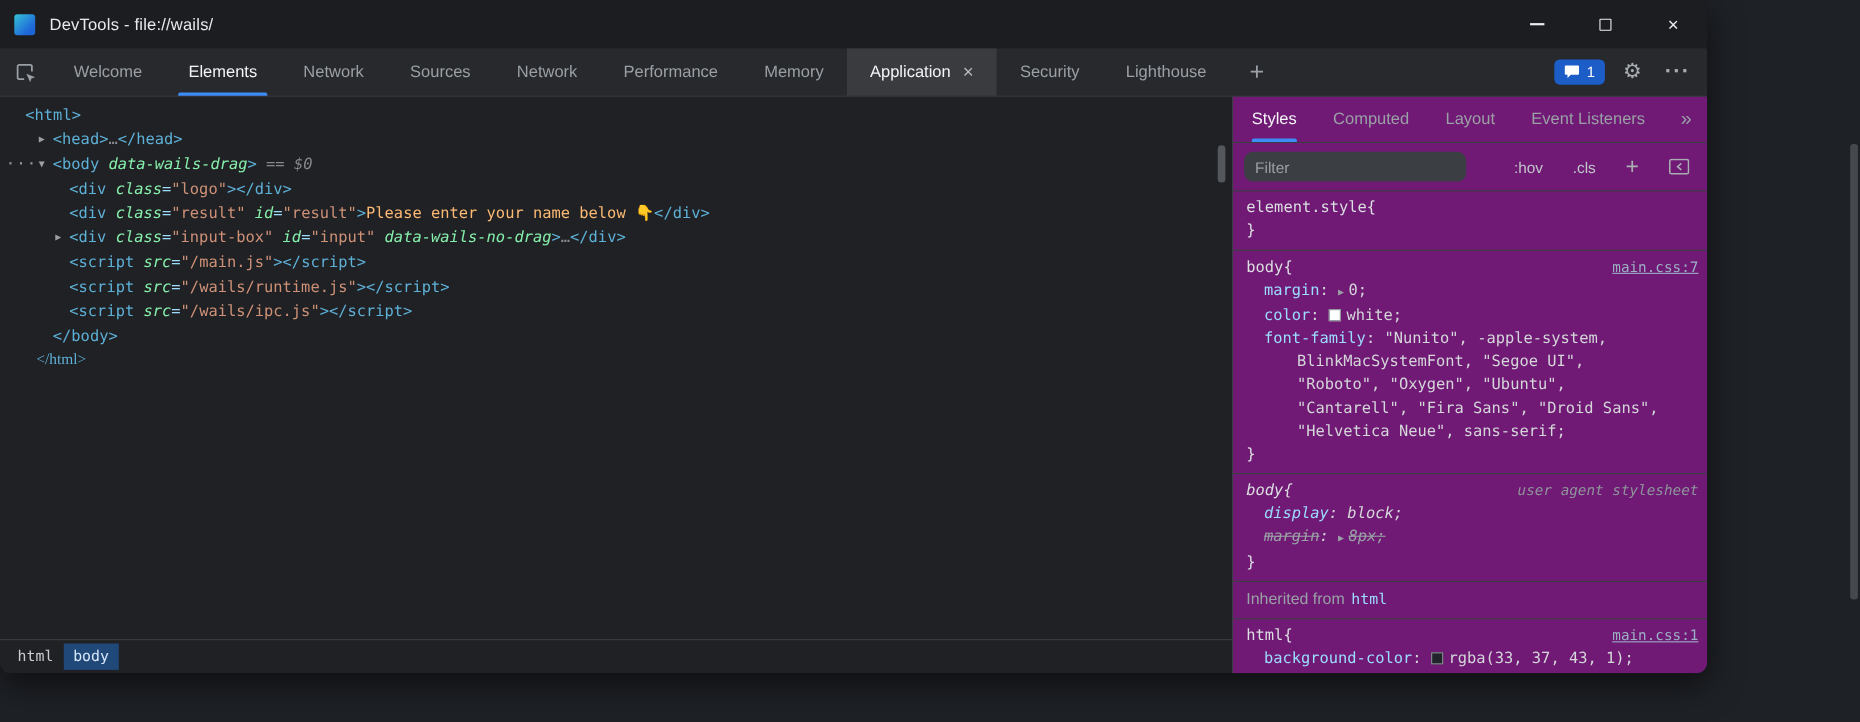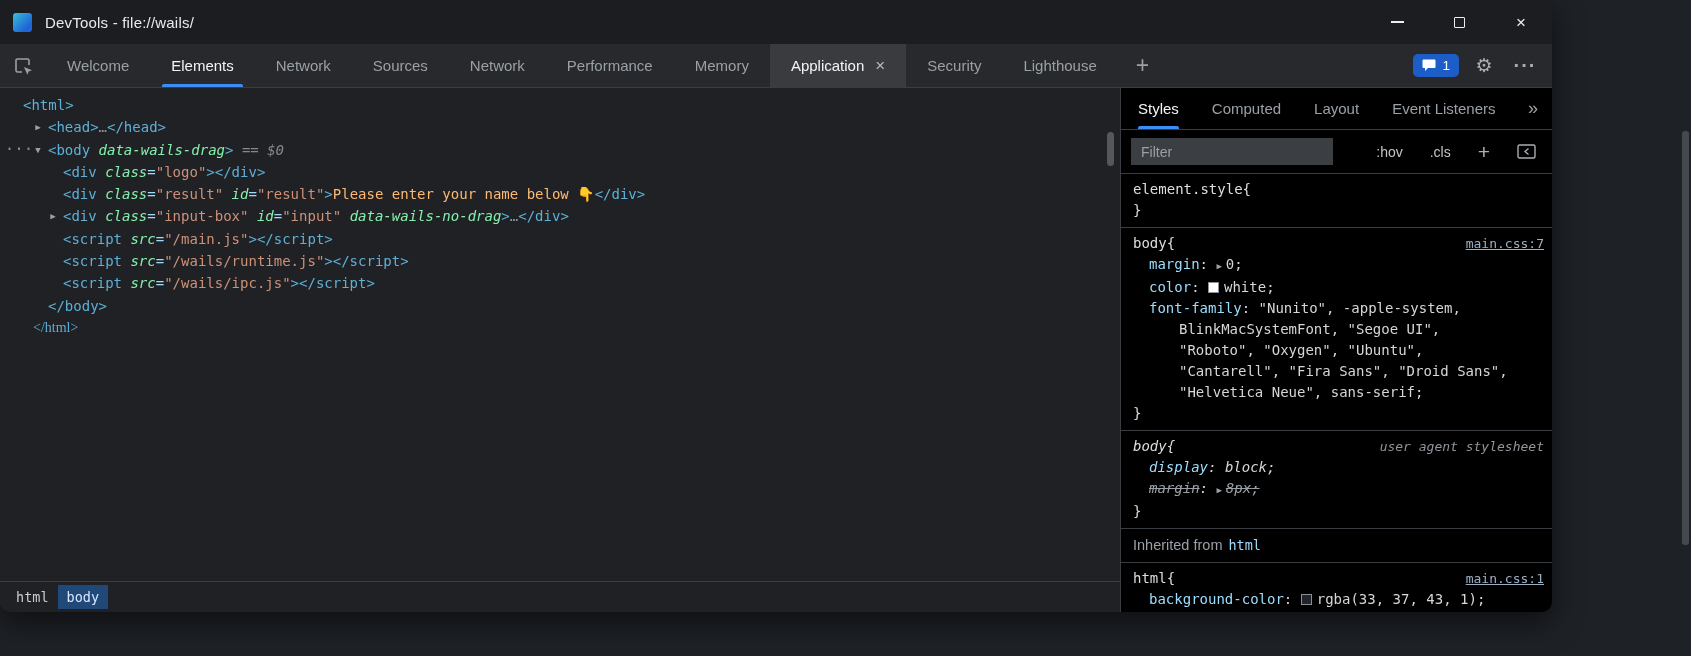--- a/index.html
+++ b/index.html
@@ -44,29 +44,29 @@
 .tk-meta{color:#8b9095;}
 .tk-sel{color:#85898e;font-style:italic;}
 .tk-emoji{color:#f2c14e;}
 .tree-arrow{position:absolute;top:0;width:14px;text-align:center;color:#9aa0a6;font-size:9px;}
 .gutter-dots{position:absolute;left:5px;top:-1px;color:#8b9095;font-size:15px;letter-spacing:.5px;}
 .elem-scroll-thumb{position:absolute;right:6px;top:44px;width:7px;height:34px;background:#54575c;border-radius:3.5px;}
 .breadcrumb{position:absolute;left:0;right:0;bottom:0;height:31px;border-top:1px solid #3a3d41;background:#202124;display:flex;align-items:center;padding-left:7px;font-family:"DejaVu Sans Mono","Liberation Mono",monospace;font-size:13.5px;}
 .crumb{padding:4px 9px;color:#c9cdd1;}
 .crumb.selected{background:#20497a;color:#d9e7fb;}
 
-.styles-panel{flex:1;border-left:1px solid #3a3d41;background:#000000;display:flex;flex-direction:column;position:relative;}
+.styles-panel{flex:1;border-left:1px solid #3a3d41;background:#701a75;display:flex;flex-direction:column;position:relative;}
 .styles-tabs{height:42px;flex:none;display:flex;align-items:stretch;padding:0 14px 0 17px;border-bottom:1px solid #3a3d41;}
 .styles-tabs-list{display:flex;gap:33px;align-items:stretch;}
 .s-tab{position:relative;display:flex;align-items:center;font-size:15px;color:#9aa0a6;white-space:nowrap;}
 .s-tab.selected{color:#f3f4f6;}
 .s-tab.selected::after{content:"";position:absolute;left:0;right:0;bottom:0;height:3px;background:#3e8df6;border-radius:2px 2px 0 0;}
 .s-more{margin-left:auto;align-self:center;color:#9aa0a6;font-size:18px;}
 .filter-row{height:44px;flex:none;display:flex;align-items:center;padding:0 16px 0 10px;border-bottom:1px solid #3a3d41;}
-.filter-input{width:202px;height:27px;background:#3b3e43;border:1px solid #3b3e43;border-radius:0;color:#e8eaed;padding:0 9px;font-size:14px;font-family:inherit;outline:none;}
+.filter-input{width:202px;height:27px;background:#3b3e43;border:1px solid #3b3e43;border-radius:8px;color:#e8eaed;padding:0 9px;font-size:14px;font-family:inherit;outline:none;}
 .filter-input::placeholder{color:#9aa0a6;}
 .filter-right{margin-left:auto;display:flex;align-items:center;gap:27px;color:#c2c6ca;font-size:14px;}
 .plus{font-size:21px;font-weight:300;color:#aaaeb3;}
 .styles-sections{flex:1;overflow:hidden;font-family:"DejaVu Sans Mono","Liberation Mono",monospace;font-size:14px;color:#d4d6d9;}
 .css-section{border-bottom:1px solid #3a3d41;padding:5px 8px 6px 12px;}
 .sel-line{display:flex;align-items:baseline;line-height:21px;}
 .sel{color:#dcdee1;}
 .css-link{margin-left:auto;padding-left:10px;color:#9cb0c4;text-decoration:underline;font-size:13px;white-space:nowrap;}
 .css-link.plain{color:#8f959b;text-decoration:none;font-style:italic;}
 .css-prop{line-height:21px;padding-left:46px;text-indent:-30px;max-width:388px;}

